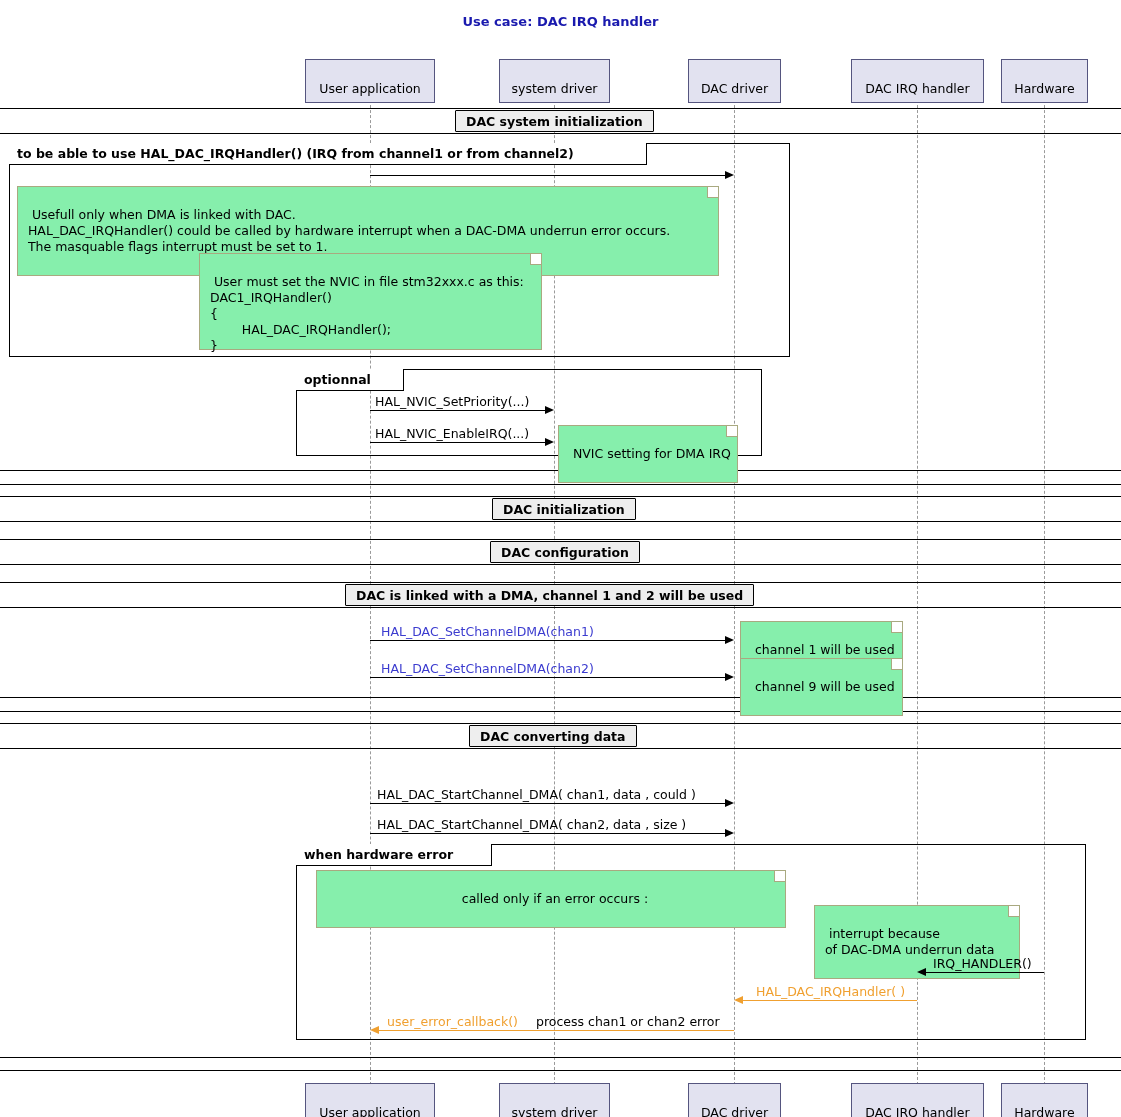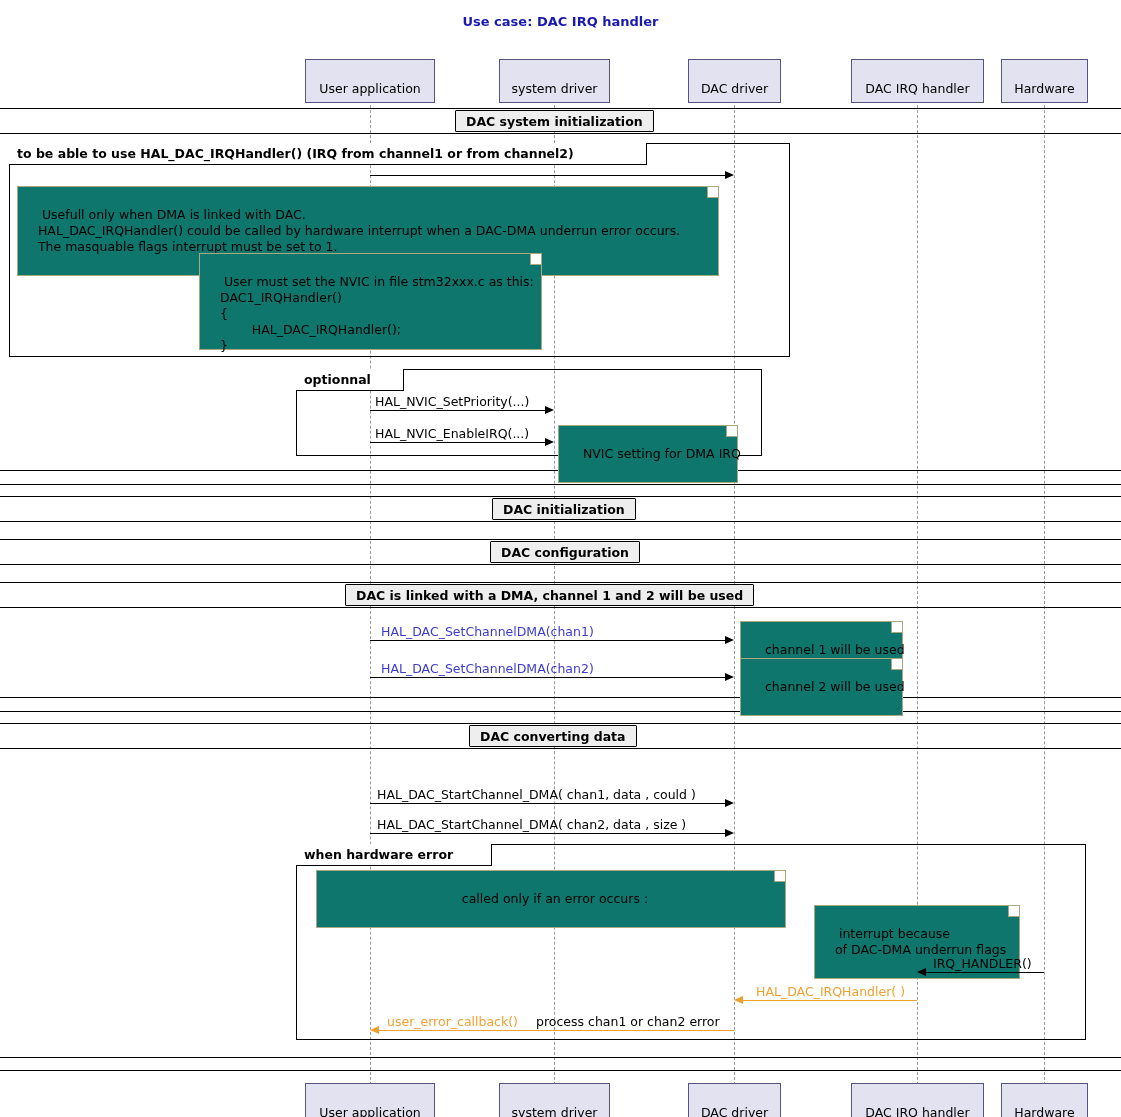--- a/index.html
+++ b/index.html
@@ -5,21 +5,21 @@
   html,body{margin:0;padding:0;background:#ffffff;}
   body{width:1121px;height:1117px;position:relative;font-family:"DejaVu Sans",sans-serif;font-size:12.5px;color:#000;}
   .abs{position:absolute;}
   .title{top:14px;left:0;width:1121px;text-align:center;font-weight:bold;font-size:13px;color:#1a1aae;}
   .lifeline-box{box-sizing:border-box;background:#e2e2f0;border:1px solid #55557f;text-align:center;font-size:12.5px;color:#000;padding:21px 10px;height:27px;line-height:16px;white-space:nowrap;}
   .lifeline-line{width:0;border-left:1px dashed #9a9a9a;}
   .sep-line{height:0;border-top:1px solid #000;left:0;width:1121px;}
   .sep-label{box-sizing:border-box;background:#eeeeee;border:1px solid #000;font-weight:bold;font-size:12.5px;text-align:center;padding:3px 10px;height:22px;line-height:15px;white-space:nowrap;border-radius:1px;}
   .frame{box-sizing:border-box;border:1.5px solid #000;background:transparent;}
   .frame-tab{box-sizing:border-box;background:#ffffff;border:1.5px solid #000;border-top:none;border-left:none;font-weight:bold;font-size:12.5px;padding:3px 22px 3px 8px;height:22px;line-height:15px;white-space:nowrap;}
-  .note{box-sizing:border-box;background:#0f766e;border:1px solid #a9a980;font-size:12.5px;line-height:16px;padding:4px 16px;white-space:pre;color:#000;}
+  .note{box-sizing:border-box;background:#86efac;border:1px solid #a9a980;font-size:12.5px;line-height:16px;padding:4px 6px;white-space:pre;color:#000;}
   .note .fold{position:absolute;right:0;top:0;width:10px;height:10px;background:#ffffff;border-left:1px solid #a9a980;border-bottom:1px solid #a9a980;}
   .msg-label{font-size:12.5px;white-space:nowrap;color:#000;}
   .msg-label.blue{color:#3b3bcf;}
   .msg-label.orange{color:#f0a030;}
   .arrow-line{height:0;border-top:1px solid #000;}
   .arrow-head{width:0;height:0;border-top:4px solid transparent;border-bottom:4px solid transparent;}
   .arrow-head.right{border-left:9px solid #000;}
   .arrow-head.left{border-right:9px solid #000;}
   .arrow-line.orange{border-top-color:#f0a030;}
   .arrow-head.left.orange{border-right-color:#f0a030;}
@@ -95,30 +95,30 @@
 </div>
 <div class="abs note" style="left:558px;top:425px;width:180px;">
   <span>NVIC setting for DMA IRQ</span>
   <span class="fold"></span>
 </div>
 <div class="abs note" style="left:740px;top:621px;width:163px;">
   <span>channel 1 will be used</span>
   <span class="fold"></span>
 </div>
 <div class="abs note" style="left:740px;top:658px;width:163px;">
-  <span>channel 2 will be used</span>
+  <span>channel 9 will be used</span>
   <span class="fold"></span>
 </div>
 <div class="abs note" style="left:316px;top:870px;width:470px;text-align:center;">
   <span>called only if an error occurs :</span>
   <span class="fold"></span>
 </div>
 <div class="abs note" style="left:814px;top:905px;width:206px;">
   <span>interrupt because
- of DAC-DMA underrun flags</span>
+ of DAC-DMA underrun data</span>
   <span class="fold"></span>
 </div>
 
 <div class="abs arrow-line" style="left:370px;top:175px;width:355px;"></div>
 <div class="abs arrow-head right" style="left:725px;top:171px;"></div>
 
 <div class="abs msg-label" style="left:375px;top:394px;">HAL_NVIC_SetPriority(...)</div>
 <div class="abs arrow-line" style="left:370px;top:410px;width:175px;"></div>
 <div class="abs arrow-head right" style="left:545px;top:406px;"></div>
 

